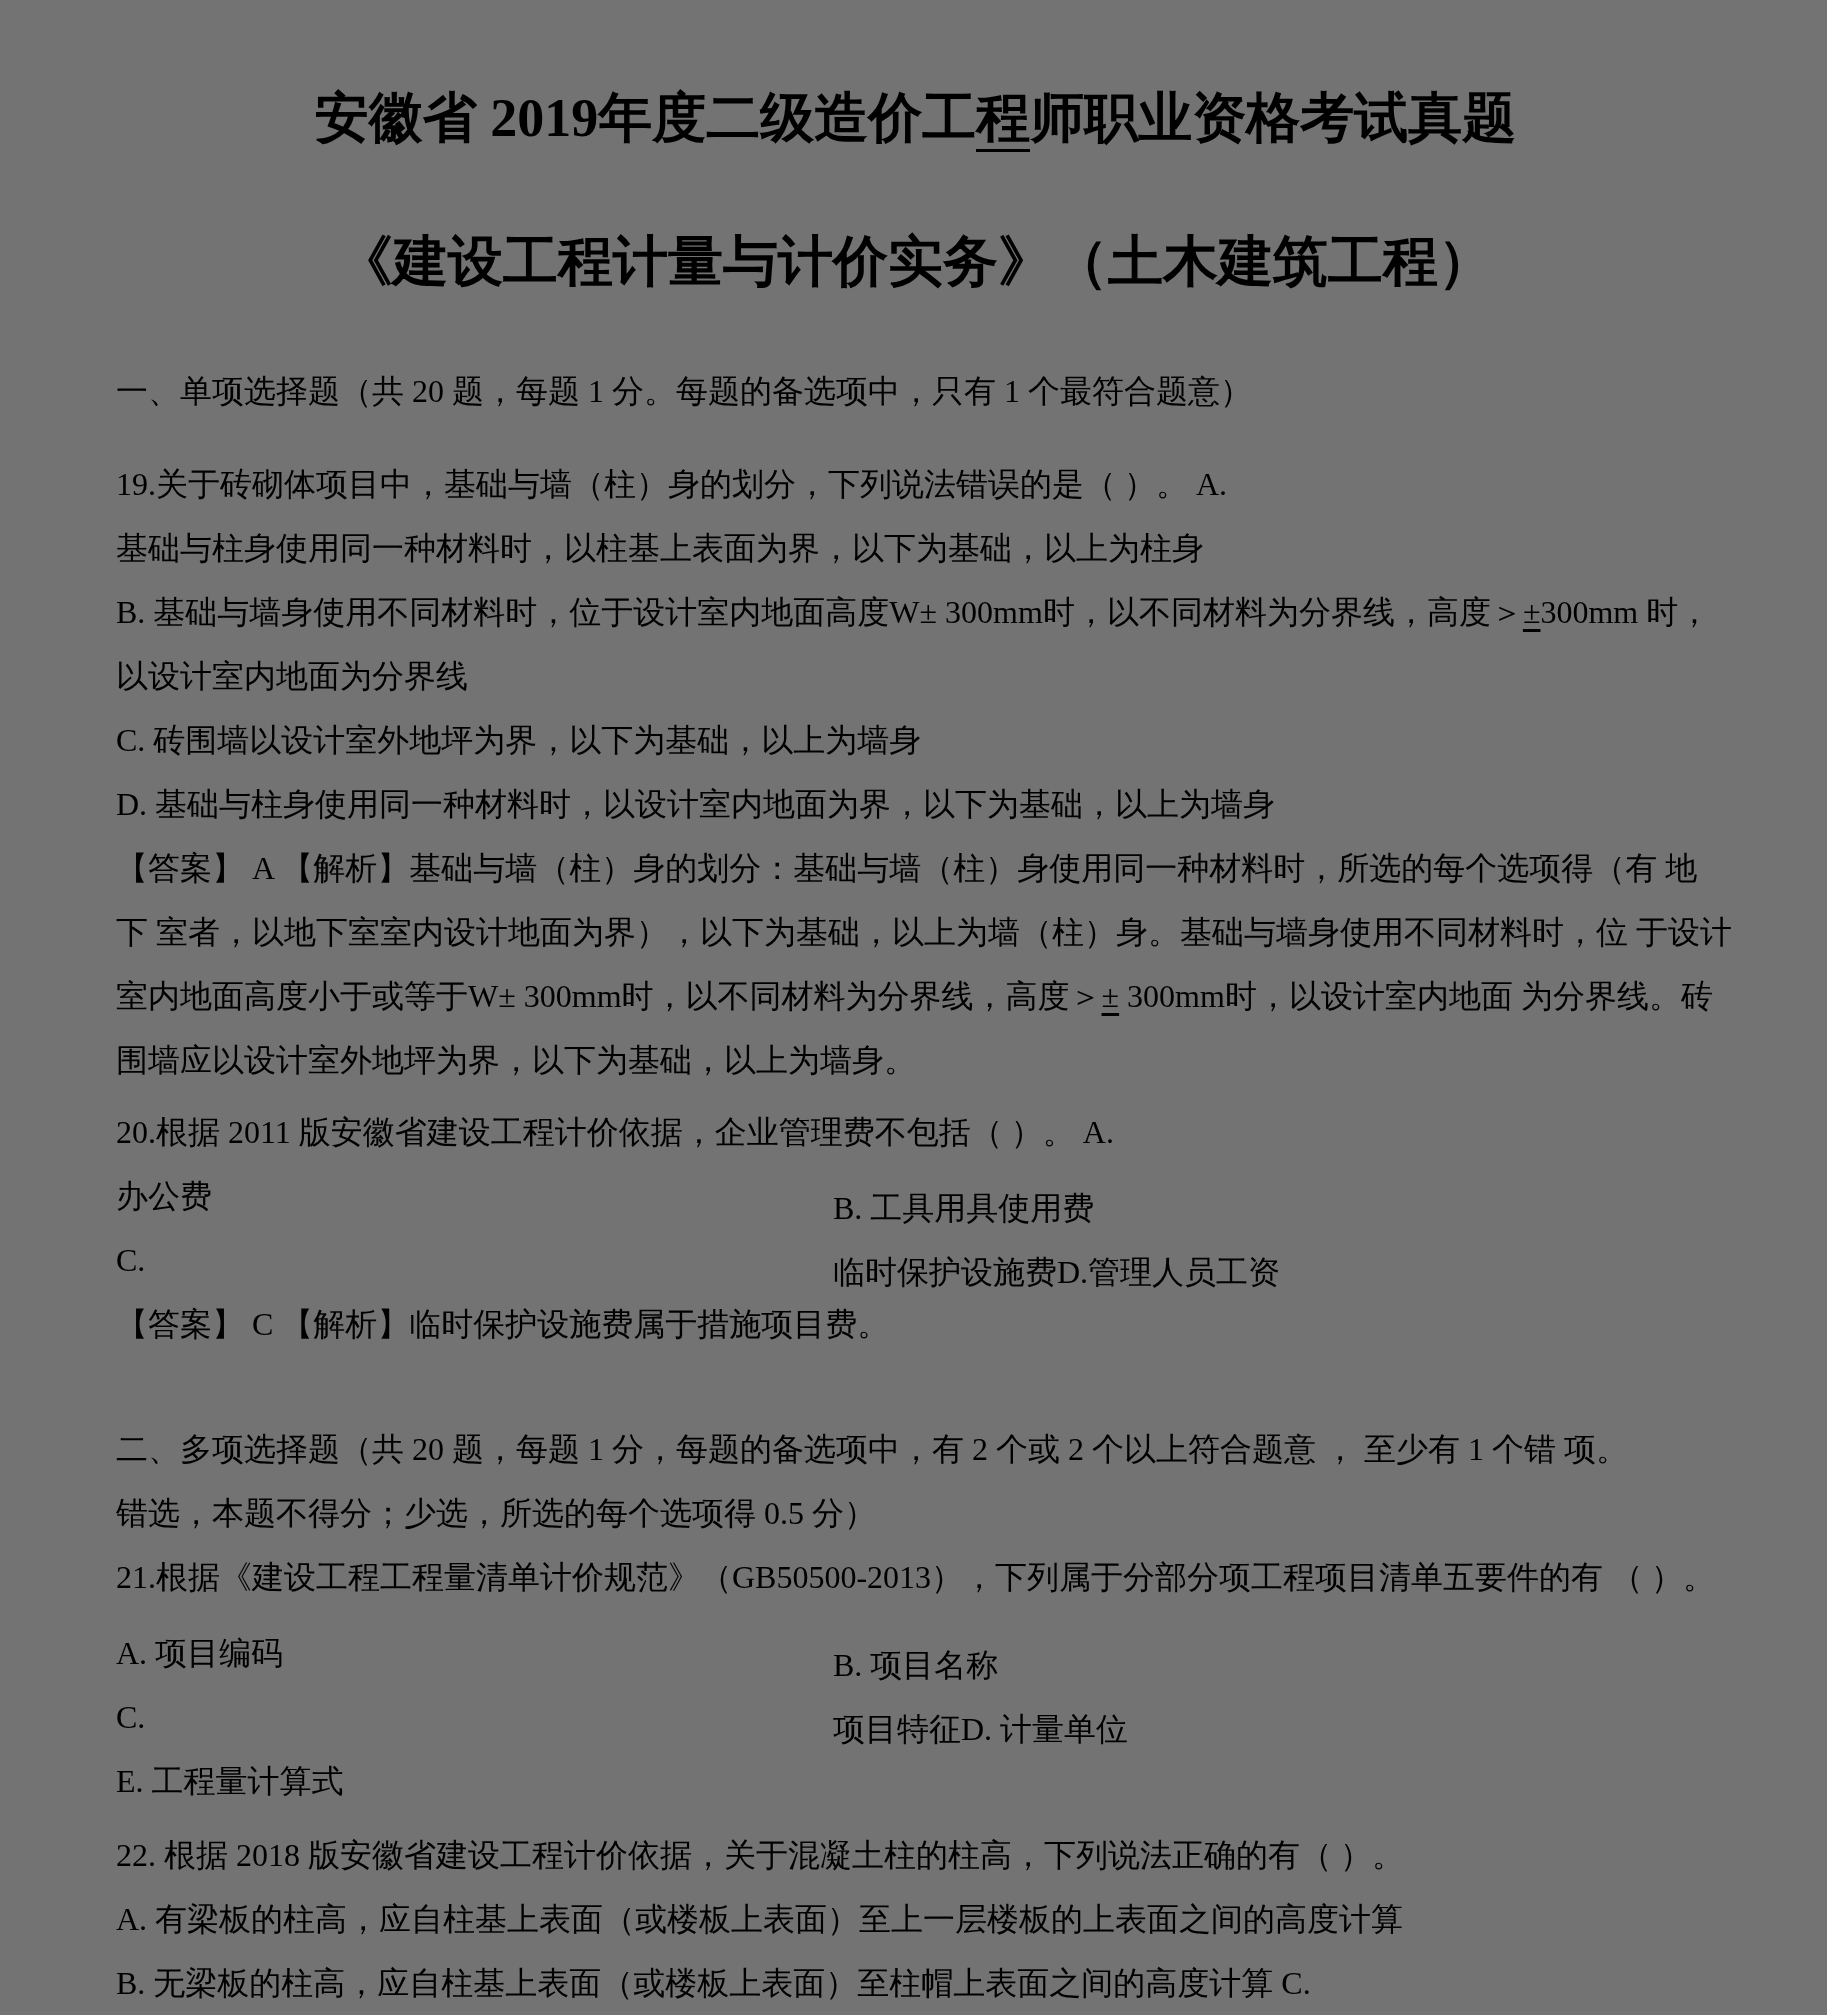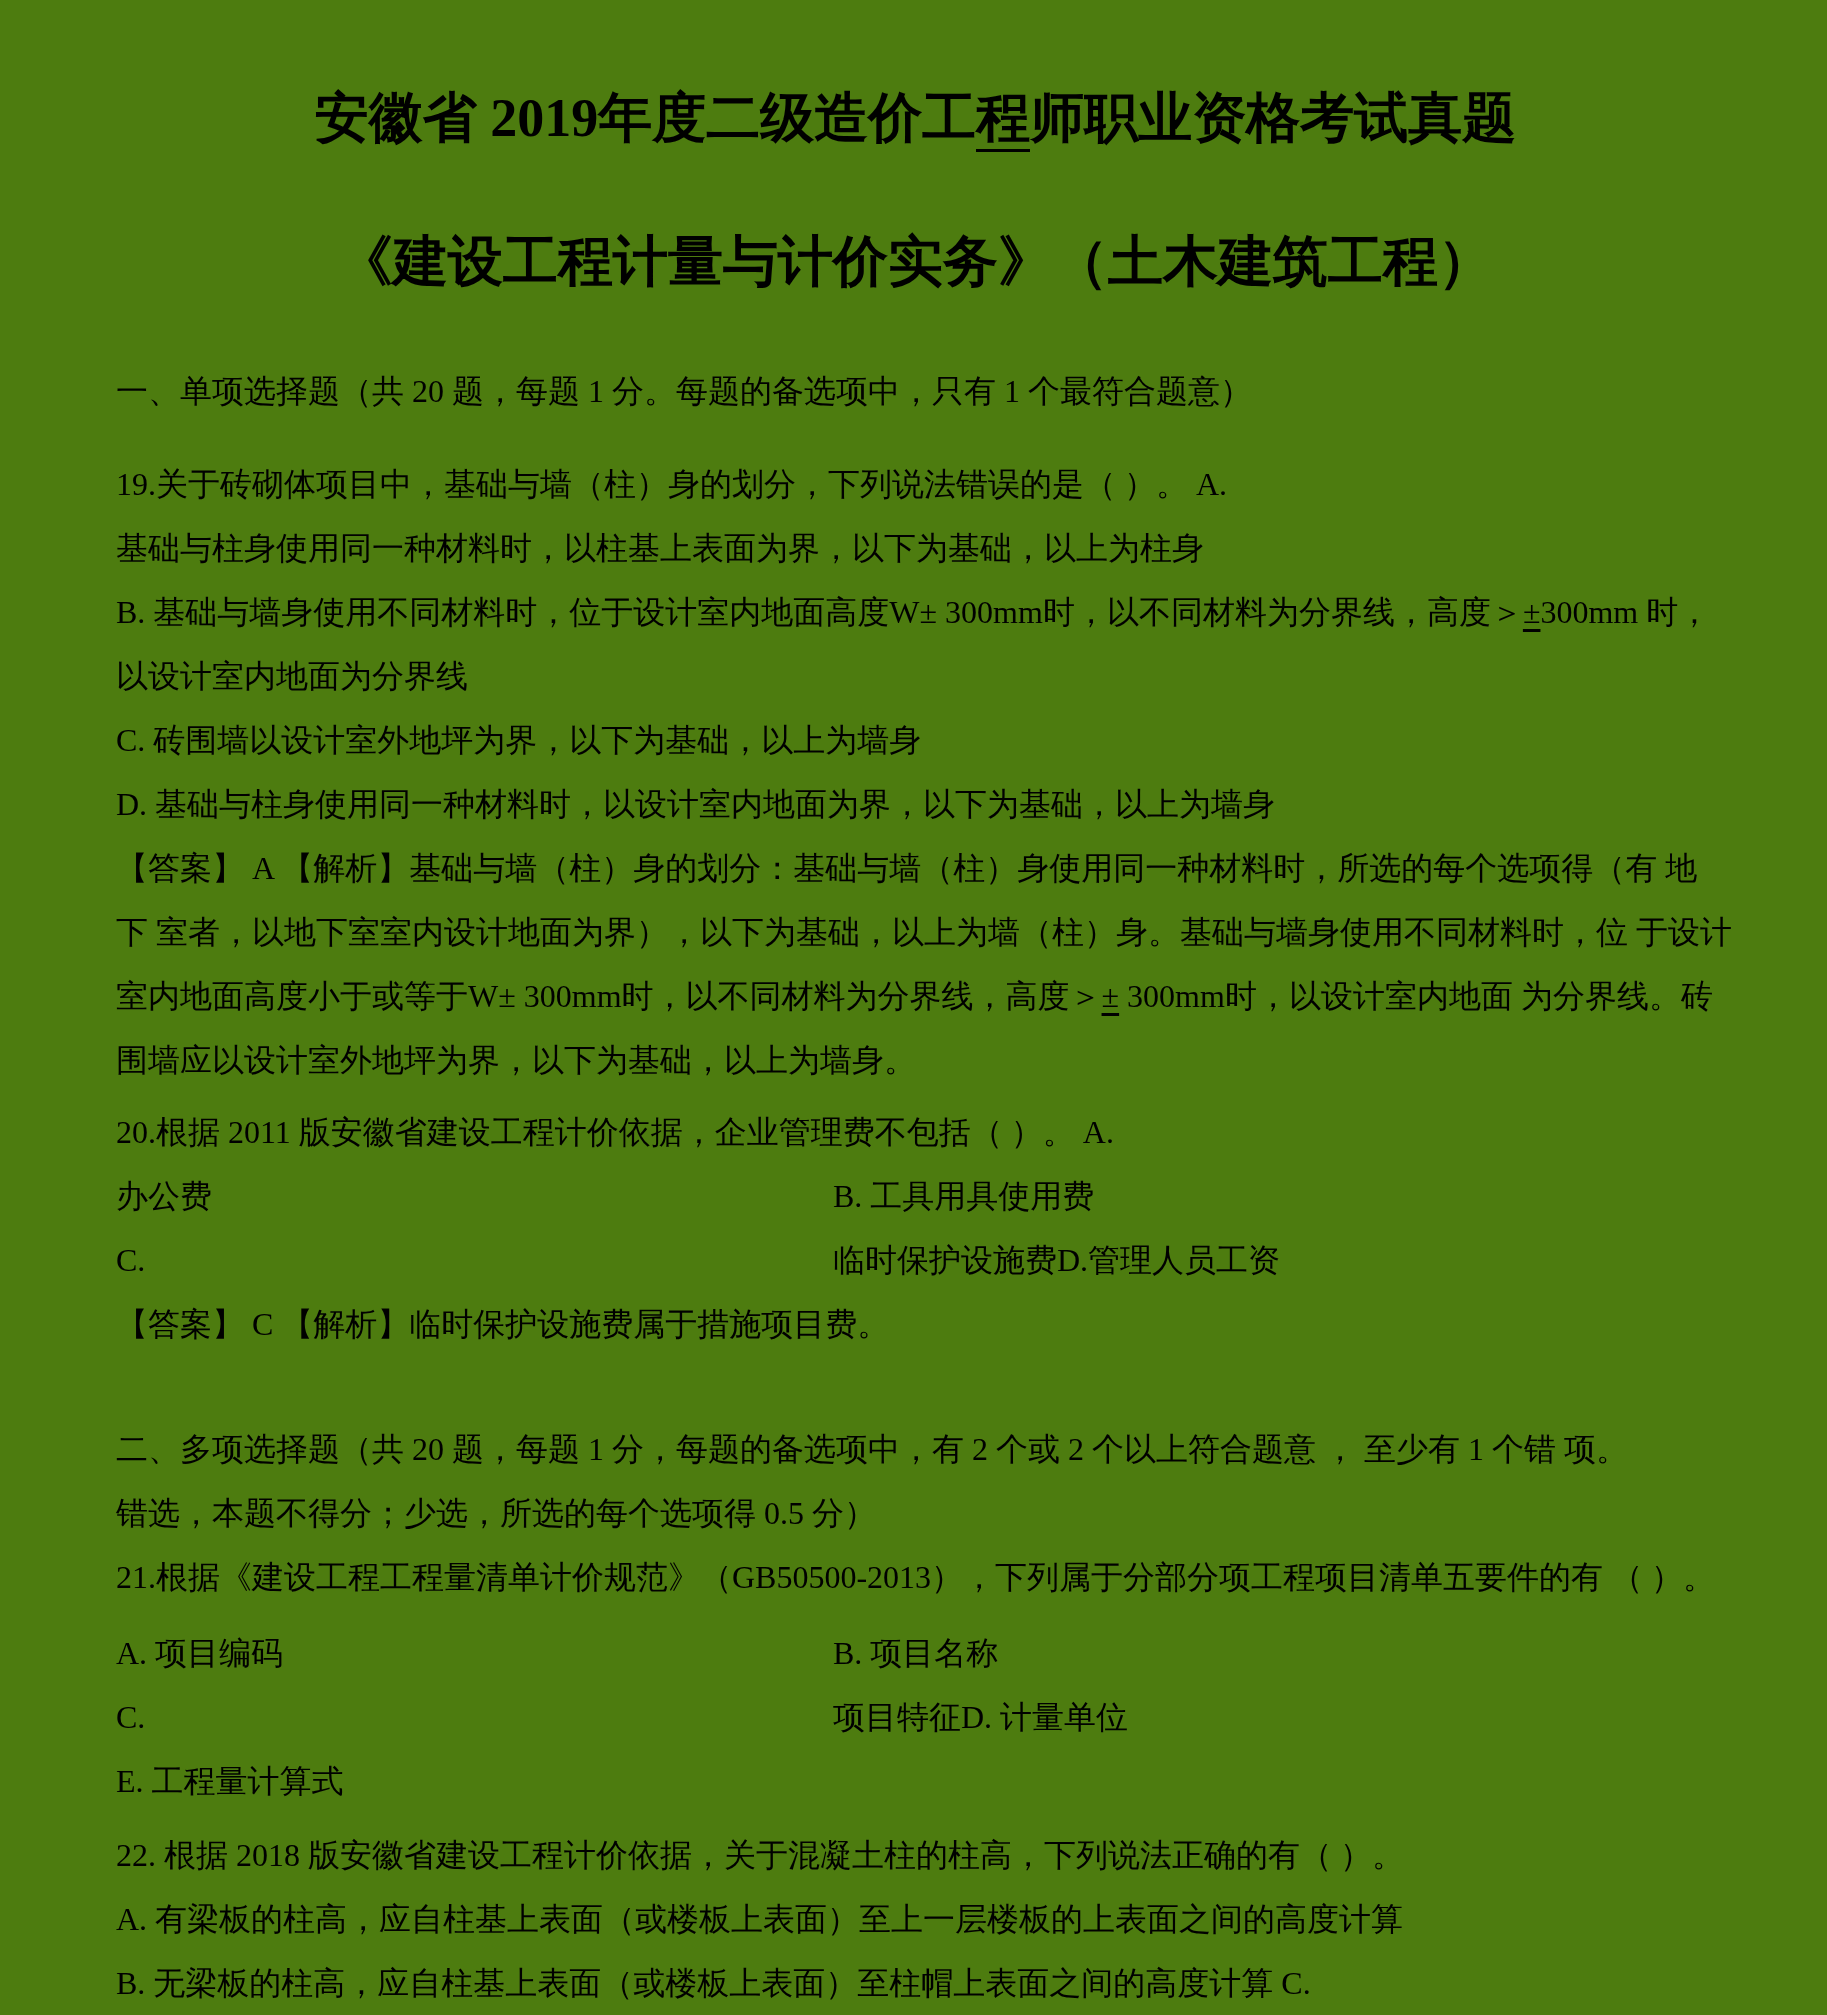--- a/index.html
+++ b/index.html
@@ -1,20 +1,20 @@
 <!DOCTYPE html>
 <html style="font-size:9.8px"><head>
 <meta charset="utf-8">
 <style>
   html, body { margin: 0; padding: 0; background: #e8e8e8; }
   .page {
     position: relative;
     width: 1828px;
     height: 2015px;
-    background: #4d7c0f;
+    background: #737373;
     color: #000000;
     font-family: "Liberation Serif", "DejaVu Serif", serif;
     overflow: hidden;
     box-sizing: border-box;
     padding: 18.3px 113px 0 116px;
   }
   .ln {
     margin: 0;
     line-height: 64px;
     font-size: 32px;
@@ -40,21 +40,21 @@
     padding-bottom: 1.2px;
   }
   .u-thin {
     text-decoration: underline;
     text-underline-offset: 6.1px;
   }
   .cols { position: relative; }
   .col-r {
     position: absolute;
     left: 717px;
-    top: 0;
+    top: 12px;
   }
   .mt-section1 { margin-top: 17px; }
   .mt-q19 { margin-top: 29px; }
   .mt-q20 { margin-top: 7.3px; }
   .mt-section2 { margin-top: 61px; }
   .mt-q21opts { margin-top: 12.2px; }
   .mt-q22 { margin-top: 9.8px; }
 </style>
 </head>
 <body>

